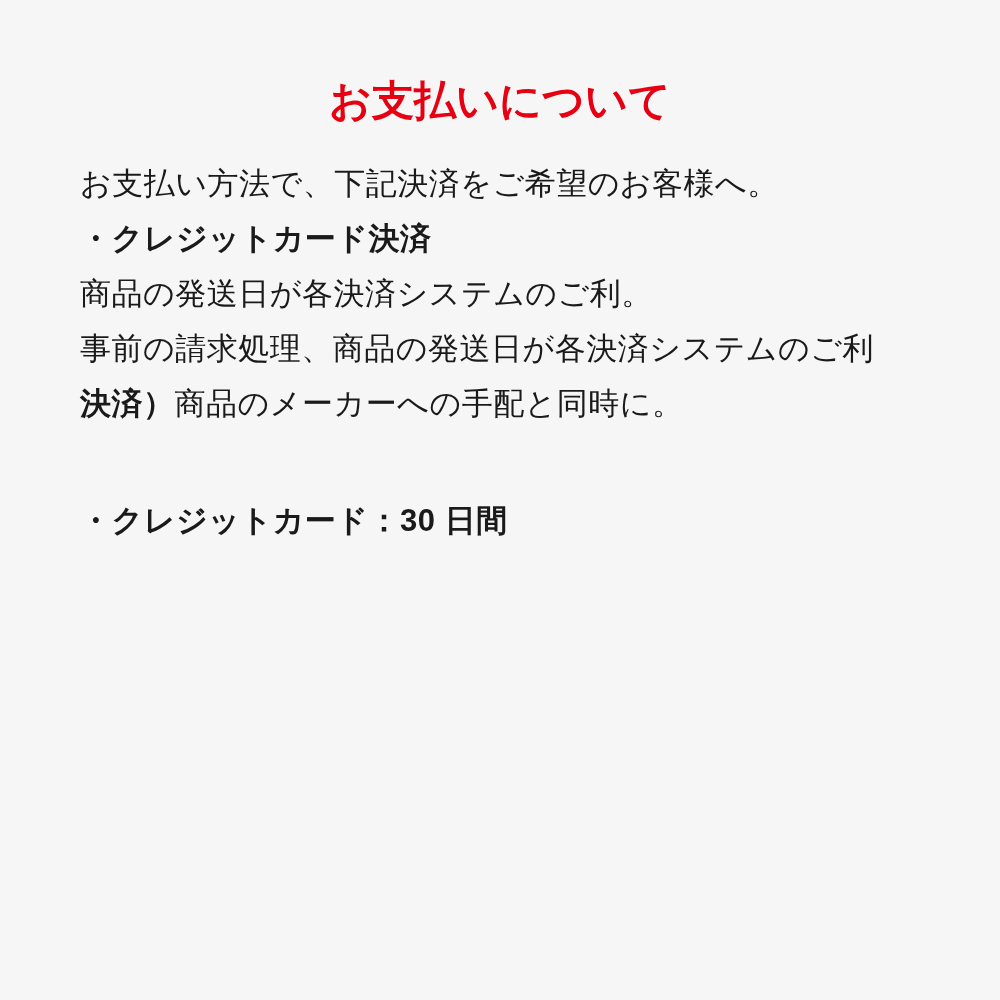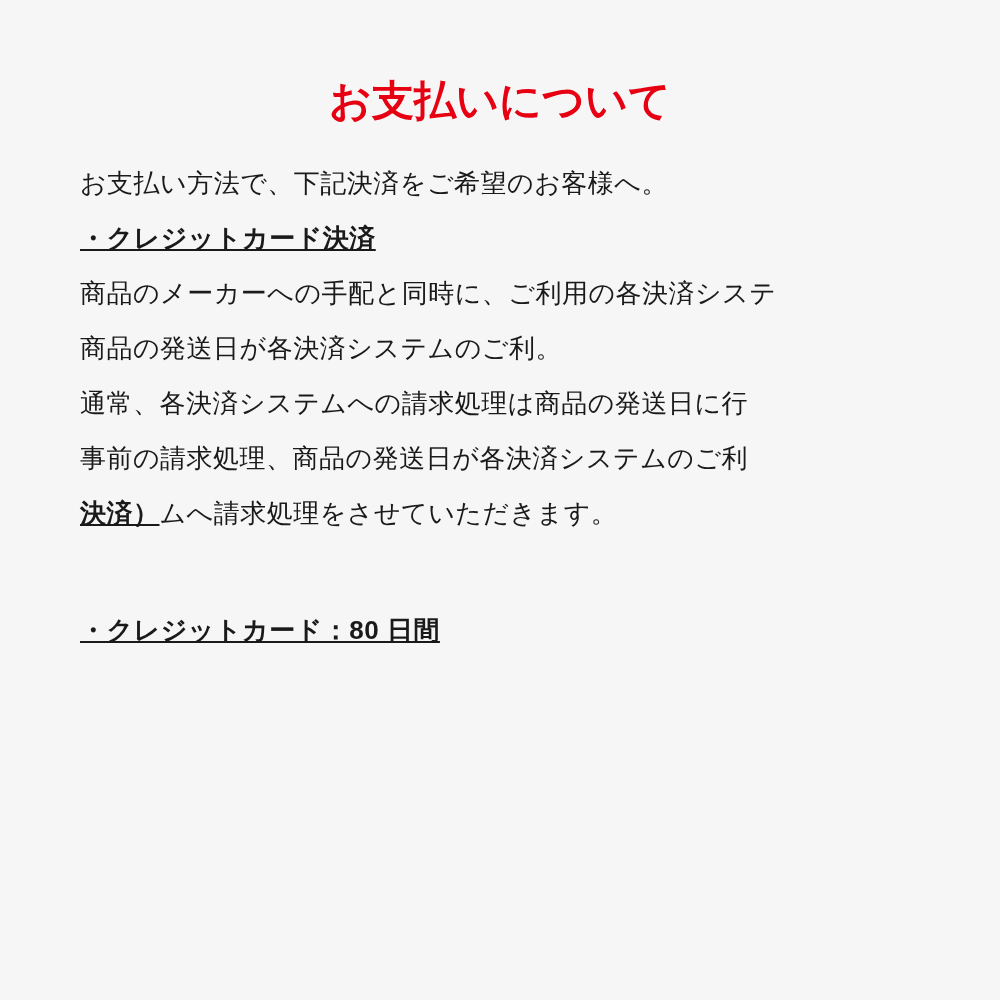--- a/index.html
+++ b/index.html
@@ -26,59 +26,56 @@
     line-height: 42px;
     font-weight: 700;
     color: #e60012;
     text-align: center;
   }
   .body-block {
     margin-top: 34px;
   }
   .line {
     margin: 0;
-    font-size: 26px;
+    font-size: 31px;
     line-height: 55px;
     letter-spacing: 0.5px;
     font-weight: 400;
     white-space: nowrap;
   }
   .line.bold,
   .line strong {
     font-weight: 700;
-    text-decoration: underline;
   }
   .note-block {
     margin-top: 62px;
   }
 </style>
 </head>
 <body>
 
 <div class="page">
 
   <h1 class="title">お支払いについて</h1>
 
   <div class="body-block">
     <p class="line"><span>お支払い方法で、下記決済をご希望のお客様へ。</span></p>
 
     <p class="line bold"><span>・クレジットカード決済</span></p>
 
 
-    <p class="line"><span>商品のメーカーへの手配と同時に、ご利用の各決済システ</span></p>
 
     <p class="line"><span>商品の発送日が各決済システムのご利。</span></p>
 
-    <p class="line"><span>通常、各決済システムへの請求処理は商品の発送日に行</span></p>
 
     <p class="line"><span>事前の請求処理、商品の発送日が各決済システムのご利</span></p>
 
 
-    <p class="line"><strong>決済）</strong><span>ムへ請求処理をさせていただきます。</span></p>
+    <p class="line"><strong>決済）</strong><span>商品のメーカーへの手配と同時に。</span></p>
   </div>
 
   <div class="note-block">
 
-    <p class="line bold"><span>・クレジットカード：80 日間</span></p>
+    <p class="line bold"><span>・クレジットカード：30 日間</span></p>
 
   </div>
 
 </div>
 
 </body></html>

